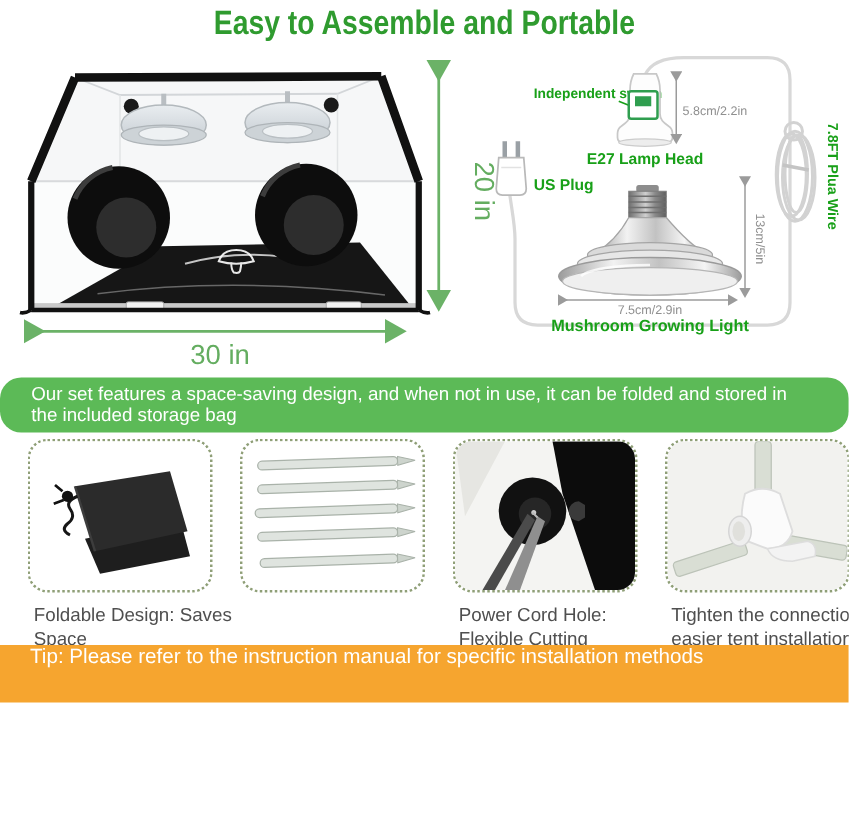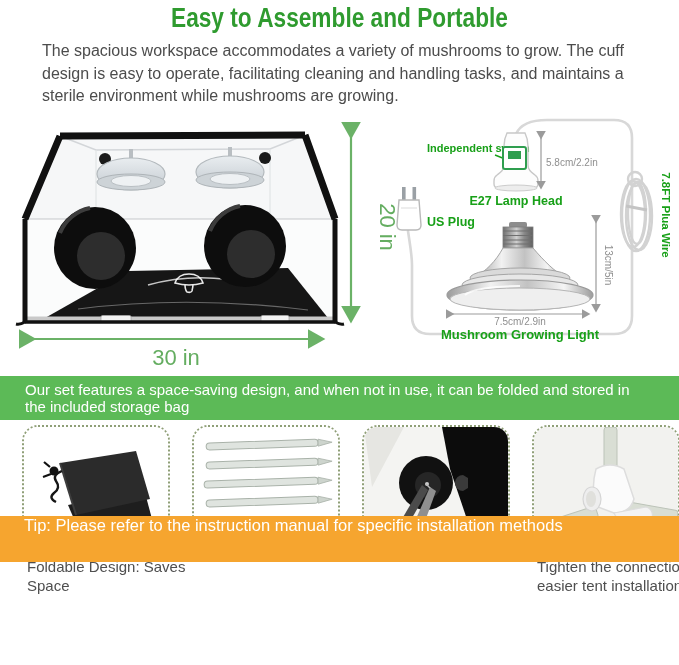--- a/index.html
+++ b/index.html
@@ -10,21 +10,21 @@
   .title{margin:0;padding-top:3px;text-align:center;font-size:27px;font-weight:bold;
          color:#2f9b2f;transform:scaleX(0.84);transform-origin:center;letter-spacing:0px;}
 
   .intro{margin:6px 42px 0 42px;font-size:16px;line-height:22.5px;color:#4c4c4c;}
 
   .diagrams{position:relative;height:263px;margin-top:5px;}
   .tent-svg{position:absolute;left:8px;top:0;}
   .lamp-svg{position:absolute;left:395px;top:0;}
 
   .banner-green{background:#5cba57;color:#ffffff;padding:5px 25px 5px 25px;
-                font-size:15px;line-height:17px;min-height:34px;display:flex;align-items:center;}
+                font-size:15px;line-height:17px;min-height:34px;display:flex;align-items:center;border-radius:17px;}
   .banner-green span{display:block;max-width:624px;}
 
   .features{display:flex;gap:22px;padding:5px 0 0 22px;}
   .feature{width:148px;flex:0 0 148px;}
   .feature-box{width:144px;height:119px;border:2px dotted #8f9f77;border-radius:16px;
                overflow:hidden;background:#ffffff;}
   .feature-box svg{display:block;}
   .feature-caption{margin-top:9px;padding-left:5px;font-size:15px;line-height:19px;
                    color:#4f4f4f;width:160px;}
   .feature:last-child .feature-caption{width:178px;}
@@ -32,21 +32,20 @@
   .banner-tip{position:absolute;left:0;right:0;bottom:0;height:46px;background:#f6a52f;
               color:#ffffff;font-size:16.5px;display:flex;align-items:flex-start;padding-left:24px;}
 </style>
 </head>
 <body>
 
 <div class="page">
 
   <h1 class="title">Easy to Assemble and Portable</h1>
 
-  <p class="intro">The spacious workspace accommodates a variety of mushrooms to grow. The cuff design is easy to operate, facilitating cleaning and handling tasks, and maintains a sterile environment while mushrooms are growing.</p>
 
   <div class="diagrams">
 
     <svg class="tent-svg" width="392" height="263" viewBox="0 0 392 263">
       <defs>
         <linearGradient id="lampDome" x1="0" y1="0" x2="0" y2="1">
           <stop offset="0" stop-color="#e9edf0"></stop>
             <stop offset="1" stop-color="#c3cad0"></stop>
         </linearGradient>
         <marker id="gArrow" markerWidth="9" markerHeight="9" refX="6" refY="4.5" orient="auto">
@@ -263,20 +262,21 @@
             <circle cx="63" cy="57" r="2" fill="#cccccc"></circle>
             <path d="M99,48 a8,8 0 1 0 0,16 l5,-3 l0,-10 Z" fill="#3a3a3a"></path>
           </g>
           <g>
             <polygon points="22,119 58,58 64,63 32,119" fill="#4b4b4b"></polygon>
             <polygon points="40,119 66,60 72,64 52,119" fill="#8f8f8f"></polygon>
             <line x1="62" y1="57" x2="66" y2="61" stroke="#bbbbbb" stroke-width="1.5"></line>
           </g>
         </svg>
       </div>
+      <div class="feature-caption">Power Cord Hole: Flexible Cutting</div>
     </div>
 
     <div class="feature">
       <div class="feature-box">
         <svg width="144" height="119" viewBox="0 0 144 119">
           <rect width="144" height="119" fill="#f2f2ef"></rect>
           <g>
             <rect x="70" y="0" width="13" height="50" rx="3" fill="#d9ded4" stroke="#bcc3b8" stroke-width="1"></rect>
             <g transform="rotate(10 100 82)">
               <rect x="78" y="76" width="66" height="12" rx="3" fill="#d9ded4" stroke="#bcc3b8" stroke-width="1"></rect>

